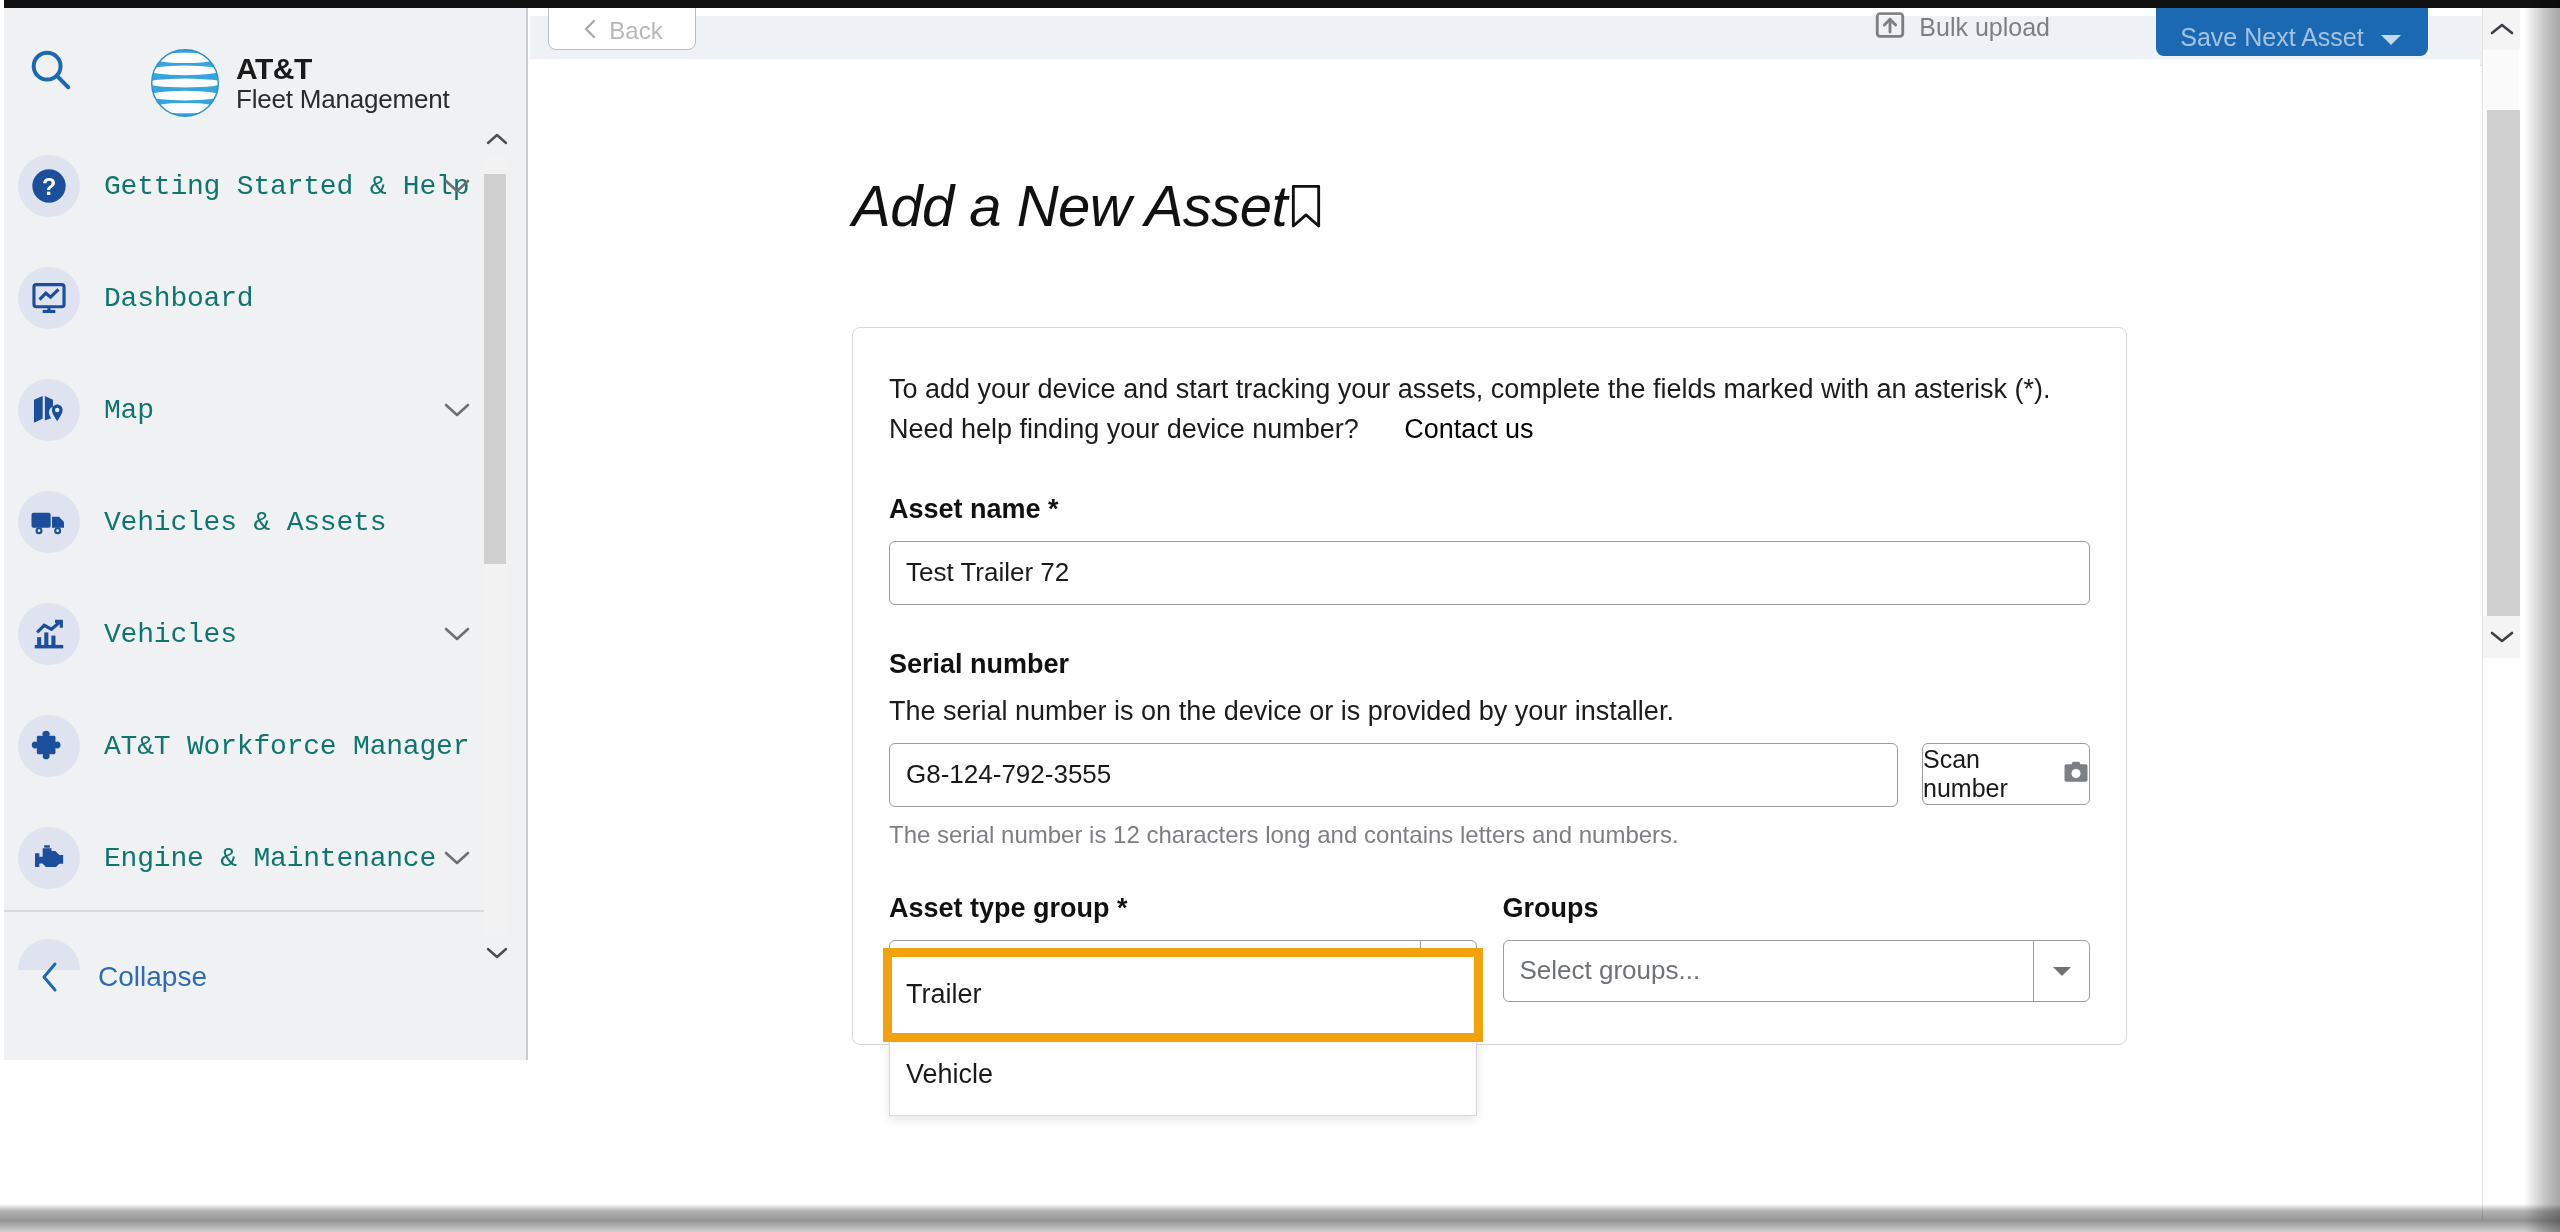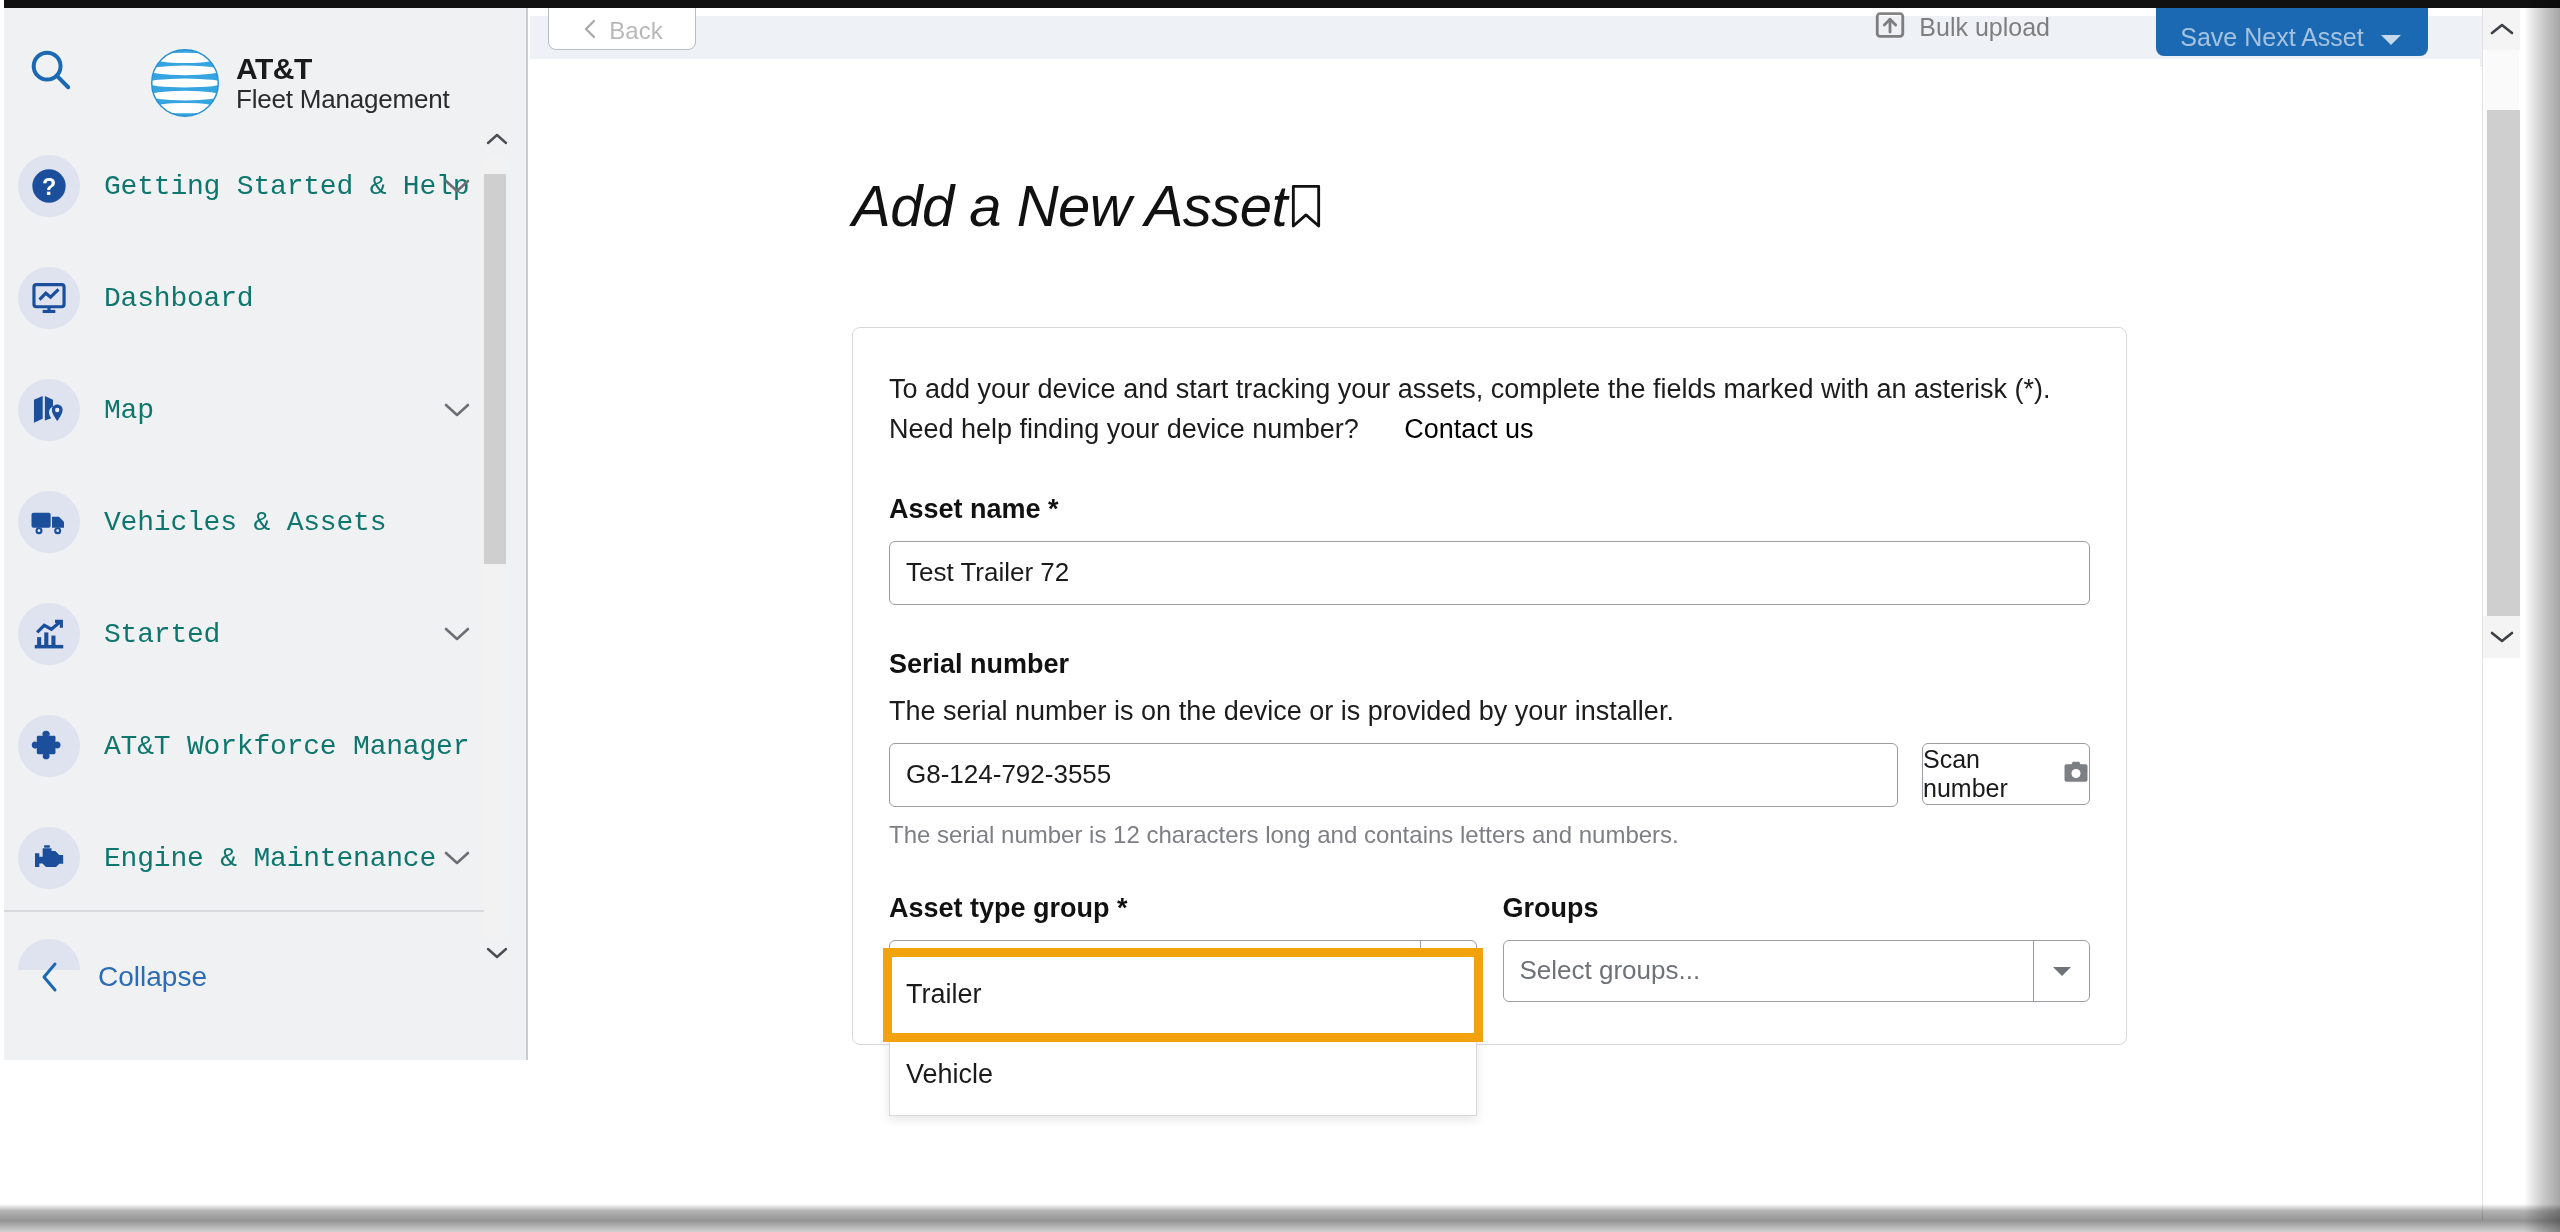--- a/index.html
+++ b/index.html
@@ -489,21 +489,21 @@
         <span class="nav-icon-wrap">
           <svg width="38" height="38" viewBox="0 0 24 24" fill="none" stroke="#1b4f9c" stroke-width="2">
             <line x1="3" y1="20" x2="21" y2="20" stroke-width="2.2"></line>
             <rect x="4.5" y="14" width="2.6" height="5" fill="#1b4f9c" stroke="none"></rect>
             <rect x="9" y="11" width="2.6" height="8" fill="#1b4f9c" stroke="none"></rect>
             <rect x="13.5" y="13" width="2.6" height="6" fill="#1b4f9c" stroke="none"></rect>
             <polyline points="4.5,11 9,6.5 13.5,9 19.5,4" stroke-width="2"></polyline>
             <polyline points="15.8,4 19.8,4 19.8,8" stroke-width="2"></polyline>
           </svg>
         </span>
-        <span class="nav-label">Started</span>
+        <span class="nav-label">Vehicles</span>
         <span class="nav-chevron">
           <svg width="28" height="18" viewBox="0 0 28 18" fill="none" stroke="#6b6f75" stroke-width="2.6" stroke-linecap="round" stroke-linejoin="round">
             <polyline points="3,4 14,14 25,4"></polyline>
           </svg>
         </span>
       </div>
 
       <div class="nav-item">
         <span class="nav-icon-wrap">
           <svg width="38" height="38" viewBox="0 0 24 24" fill="#1b4f9c">

